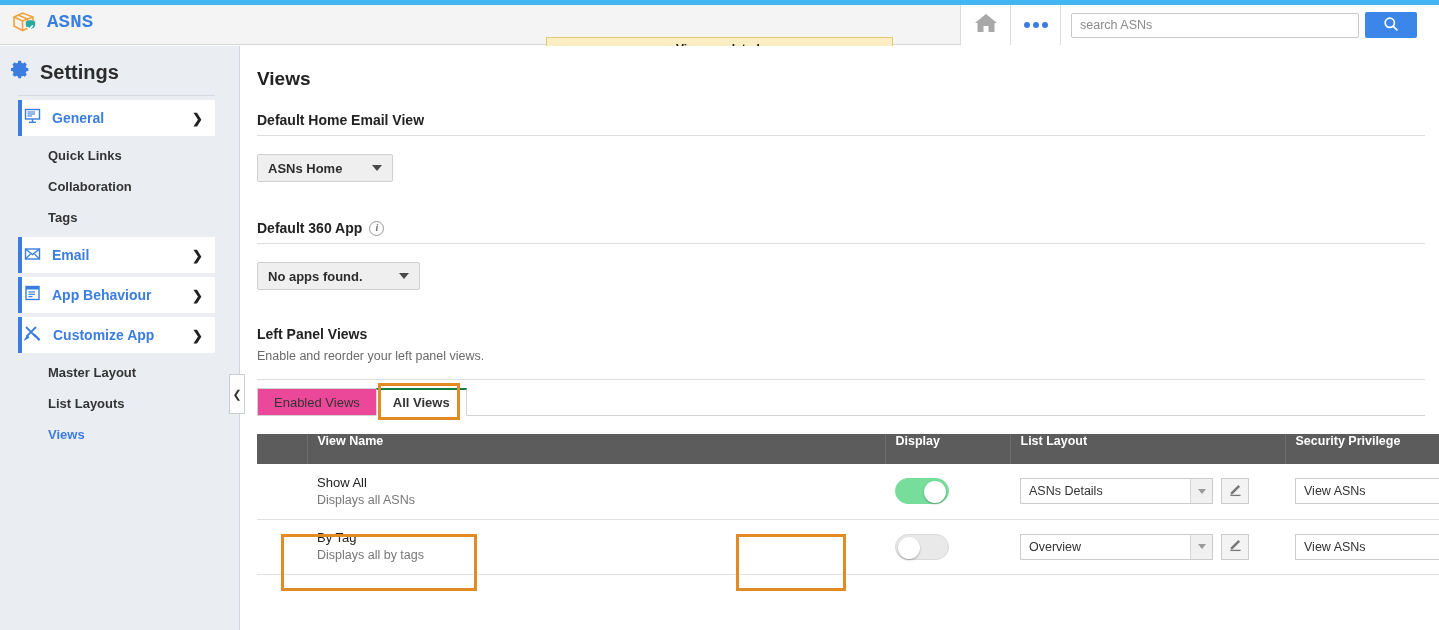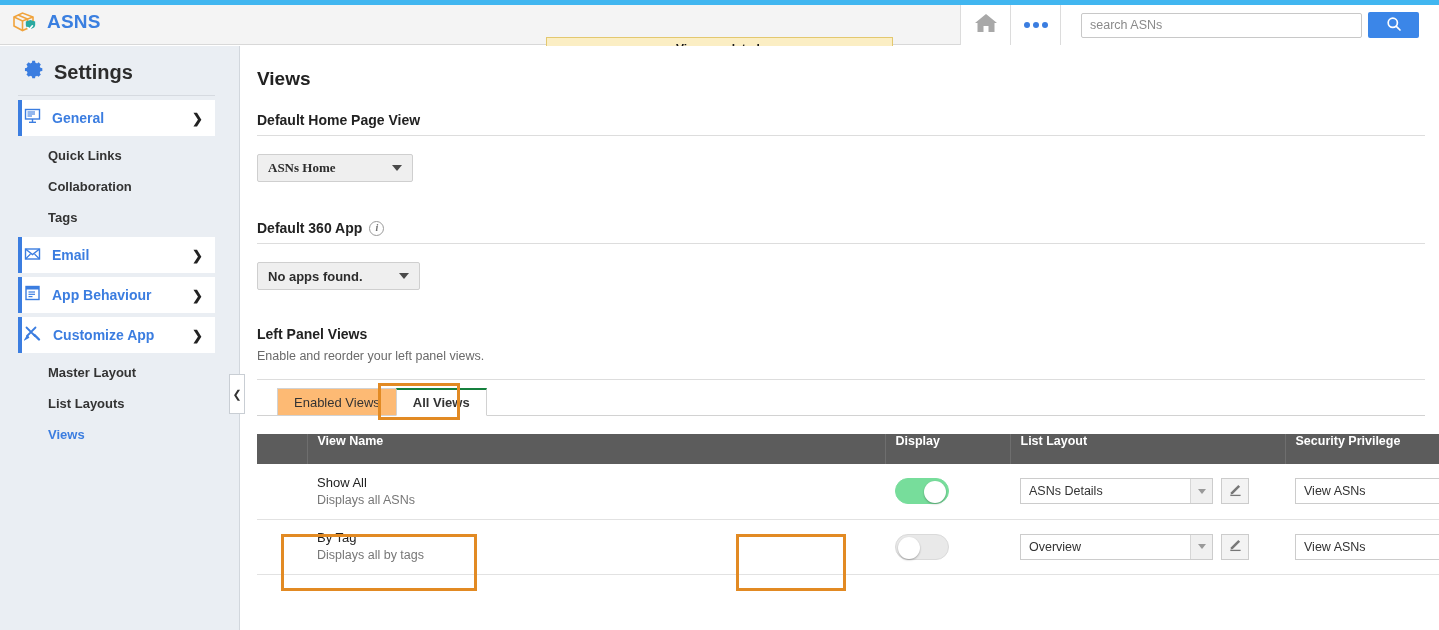--- a/index.html
+++ b/index.html
@@ -20,21 +20,21 @@
 
   
   .header {
     position: absolute; top: 5px; left: 0;
     width: 1439px; height: 40px;
     background: #f4f4f4;
     border-bottom: 1px solid #d8d8d8;
   }
   .brand {
     position: absolute; left: 10px; top: 3px;
-    display: flex; align-items: center; gap: 7px;
+    display: flex; align-items: center; gap: 7px; font-family: Liberation Mono, monospace;
   }
   .brand-logo { width: 30px; height: 28px; position: relative; }
   .brand-name {
     font-size: 19px; font-weight: bold; color: #3a7fe0;
     letter-spacing: .2px;
   }
 
   .toast {
     position: absolute; left: 546px; top: 32px;
     width: 347px; height: 24px;
@@ -51,21 +51,21 @@
   }
   .hdr-cell {
     width: 50px; background: #fff;
     border-left: 1px solid #dcdcdc;
     display: flex; align-items: center; justify-content: center;
     cursor: pointer;
   }
   .hdr-search {
     width: 379px; background: #fff;
     border-left: 1px solid #dcdcdc;
-    display: flex; align-items: center; padding: 0 20px;
+    display: flex; align-items: center; padding: 0 10px;
     gap: 0;
   }
   .search-input {
     width: 288px; height: 25px;
     border: 1px solid #c8c8c8; border-radius: 2px;
     padding: 0 8px; font-size: 12.5px; color: #555;
     font-family: "Liberation Sans", sans-serif;
     outline: none; background: #fff;
   }
   .search-input::placeholder { color: #8a8a8a; }
@@ -80,21 +80,21 @@
 
   
   .sidebar {
     position: absolute; left: 0; top: 46px;
     width: 240px; height: 584px;
     background: #eaeef3;
     border-right: 1px solid #d2d7dd;
   }
   .settings-head {
     display: flex; align-items: center; gap: 9px;
-    padding: 14px 0 10px 24px;
+    padding: 14px 0 10px 10px;
   }
   .settings-title { font-size: 20px; font-weight: bold; color: #2c2c2c; }
   .side-sep {
     height: 1px; background: #d6dae0;
     margin: 0 24px 0 18px;
   }
   .nav-group { margin-top: 0; }
   .nav-main {
     position: relative;
     height: 36px; margin: 4px 24px 4px 18px;
@@ -160,34 +160,33 @@
     font-size: 13px; font-weight: bold; color: #2d2d2d;
     cursor: pointer;
   }
   .sel-btn .caret {
     margin-left: auto;
     width: 0; height: 0;
     border-left: 5px solid transparent;
     border-right: 5px solid transparent;
     border-top: 6px solid #4a4a4a;
   }
-  .sel-home { width: 156px; margin-bottom: 38px; font-family: Liberation Serif, serif; }
+  .sel-home { width: 136px; margin-bottom: 38px; }
   .sel-app  { width: 163px; margin-bottom: 36px; }
 
   .sub-note { font-size: 12.5px; color: #6a6a6a; margin: 2px 0 16px 0; }
 
   
   .tabs { display: flex; align-items: flex-end; position: relative; }
   .tab {
     height: 28px; padding: 0 16px;
     display: flex; align-items: center;
     font-size: 13px; color: #333;
-    border: 1px solid #d2d2d2; background: #fdba74;
-    cursor: pointer;
-    margin-left: 20px;
+    border: 1px solid #d2d2d2; background: #ec4899;
+    cursor: pointer;
   }
   .tab.active {
     background: #ffffff; font-weight: bold;
     border-top: 2px solid #15803d;
     border-bottom-color: #ffffff;
     margin-left: -1px;
   }
   .tab-hl {
     position: absolute; left: 121px; top: -5px;
     width: 82px; height: 37px;
@@ -415,21 +414,21 @@
 <div class="collapse-handle">
   <span>❮</span>
 </div>
 
 <div class="main">
 
   <div class="page-title">Views</div>
 
   
   <div class="section-head">
-    <span>Default Home Page View</span>
+    <span>Default Home Email View</span>
   </div>
   <div class="hr"></div>
   <div class="sel-btn sel-home">
     <span>ASNs Home</span>
     <span class="caret"></span>
   </div>
 
   
   <div class="section-head">
     <span>Default 360 App</span>

